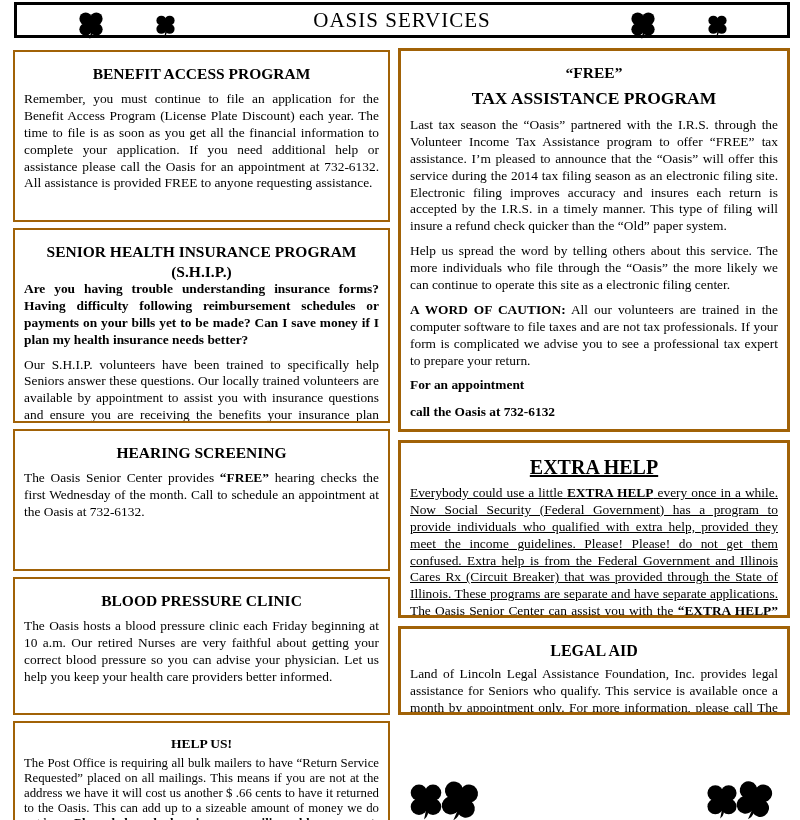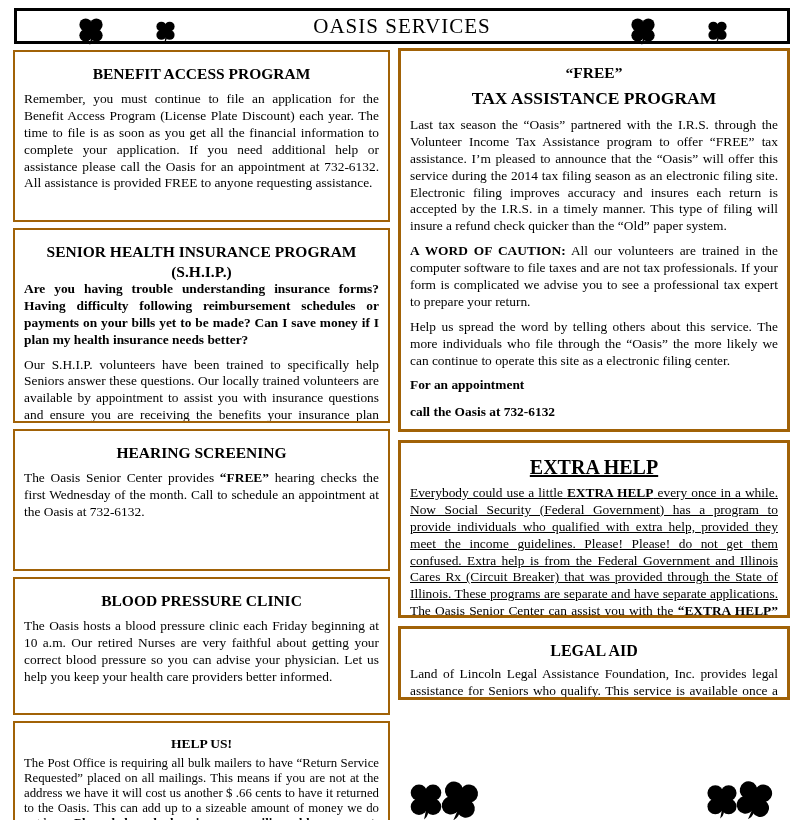--- a/index.html
+++ b/index.html
@@ -1,20 +1,20 @@
 <!DOCTYPE html>
 <html><head>
 <meta charset="utf-8">
 <style>
   * { margin:0; padding:0; box-sizing:border-box; }
   body { background:#ffffff; font-family:"Liberation Serif", serif; color:#000; }
   .page { position:relative; width:800px; height:820px; background:#fff; overflow:hidden; }
 
   
-  .header-box { position:absolute; left:14px; top:8px; width:776px; height:36px;
+  .header-box { position:absolute; left:14px; top:2px; width:776px; height:36px;
     border:3px solid #000; display:flex; align-items:center; justify-content:center; }
   .header-title { font-size:21px; letter-spacing:1px; }
 
   
   .col { position:absolute; }
   .col-left  { left:13px;  top:50px; width:377px; }
   .col-right { left:398px; top:48px; width:392px; }
 
   .box { border:2px solid #a16207; background:#fff; padding:11px 9px 4px 9px; overflow:hidden; }
   .col-left .box { margin-bottom:6px; }
@@ -25,21 +25,21 @@
   .bold { font-weight:bold; }
 
   
   .box-benefit { height:172px; }
   .box-ship    { height:195px; }
   .box-hearing { height:142px; }
   .box-blood   { height:138px; }
   .box-helpus  { height:120px; }
   .box-tax     { height:384px; }
   .box-extra   { height:178px;text-decoration:underline; }
-  .box-legal   { height:74px; }
+  .box-legal   { height:89px; }
 
   .box-ship h2 { margin-bottom:2px; }
   .box-ship .subtitle { text-align:center; font-size:15.5px; font-weight:bold; }
   .box-helpus h2 { font-size:13.5px; margin-bottom:4px; }
   .box-helpus p { font-size:12.8px; line-height:1.18; }
   .box-tax h2.t1 { margin-bottom:6px; }
   .box-tax h2.t2 { font-size:17.5px; margin-top:0; }
   .box-extra h2 { font-size:20px; margin-bottom:6px; }
   .box-legal h2 { font-size:16px; margin-bottom:6px; }
   .center-line { text-align:right; font-weight:bold; margin-bottom:10px !important; }
@@ -114,22 +114,22 @@
     </section>
 
   </div>
 
   <div class="col col-right">
 
     <section class="box box-tax">
       <h2 class="t1">“FREE”</h2>
       <h2 class="t2">TAX ASSISTANCE PROGRAM</h2>
       <p>Last tax season the “Oasis” partnered with the I.R.S. through the Volunteer Income Tax Assistance program to offer “FREE” tax assistance.  I’m pleased to announce that the “Oasis” will offer this service during the 2014 tax filing season as an electronic filing site. Electronic filing improves accuracy and insures each return is accepted by the I.R.S. in a timely manner.  This type of filing will insure a refund check quicker than the “Old” paper system.</p>
+      <p>Help us spread the word by telling others about this service.  The more individuals who file through the “Oasis” the more likely we can continue to operate this site as a electronic filing center.</p>
       <p><span class="bold">A WORD OF CAUTION:</span><span>   All our volunteers are trained in the computer software to file taxes and are not tax professionals.  If your form is complicated we advise you to see a professional tax expert to prepare your return.</span></p>
-      <p>Help us spread the word by telling others about this service.  The more individuals who file through the “Oasis” the more likely we can continue to operate this site as a electronic filing center.</p>
       <p class="center-line" style="margin-bottom:4px">For an appointment</p>
       <p class="center-line">call the Oasis at 732-6132</p>
     </section>
 
     <section class="box box-extra">
       <h2>EXTRA HELP</h2>
       <p><span>Everybody could use a little </span><span class="bold">EXTRA HELP</span><span> every once in a while. Now Social Security (Federal Government) has a program to provide individuals who qualified with extra help, provided they meet the income guidelines. Please! Please! do not get them confused. Extra help is from the Federal Government and Illinois Cares Rx (Circuit Breaker) that was provided through the State of Illinois. These programs are separate and have separate applications. The Oasis Senior Center can assist you with the </span><span class="bold">“EXTRA HELP” application.</span></p>
       <p>The guidelines have changed and you might be eligible for additional benefits. Call for a appointment 732-6132</p>
     </section>
 

